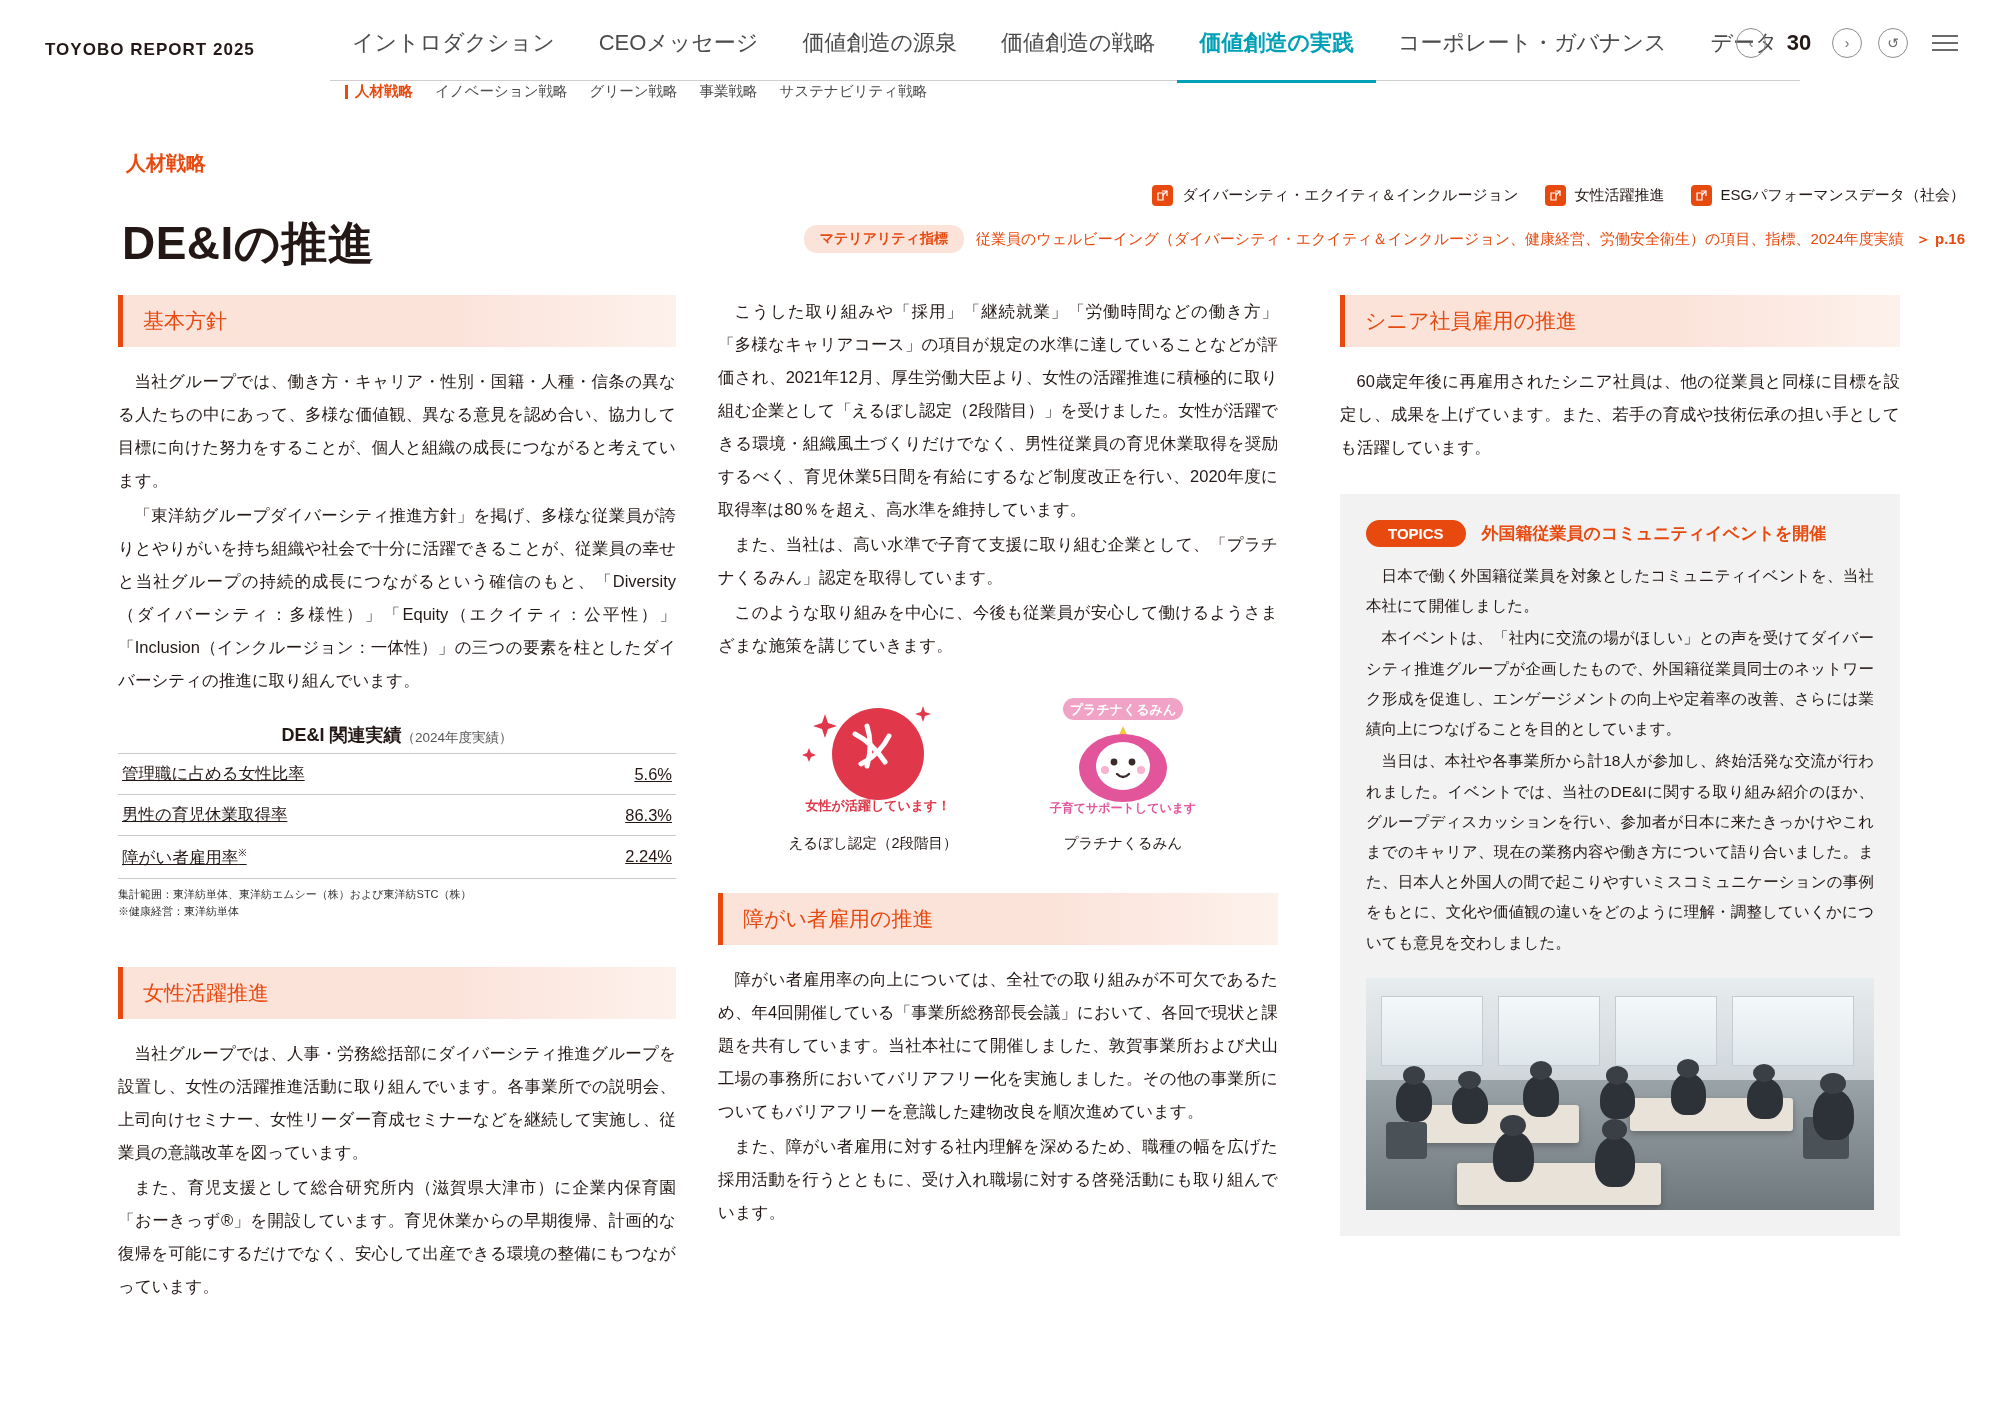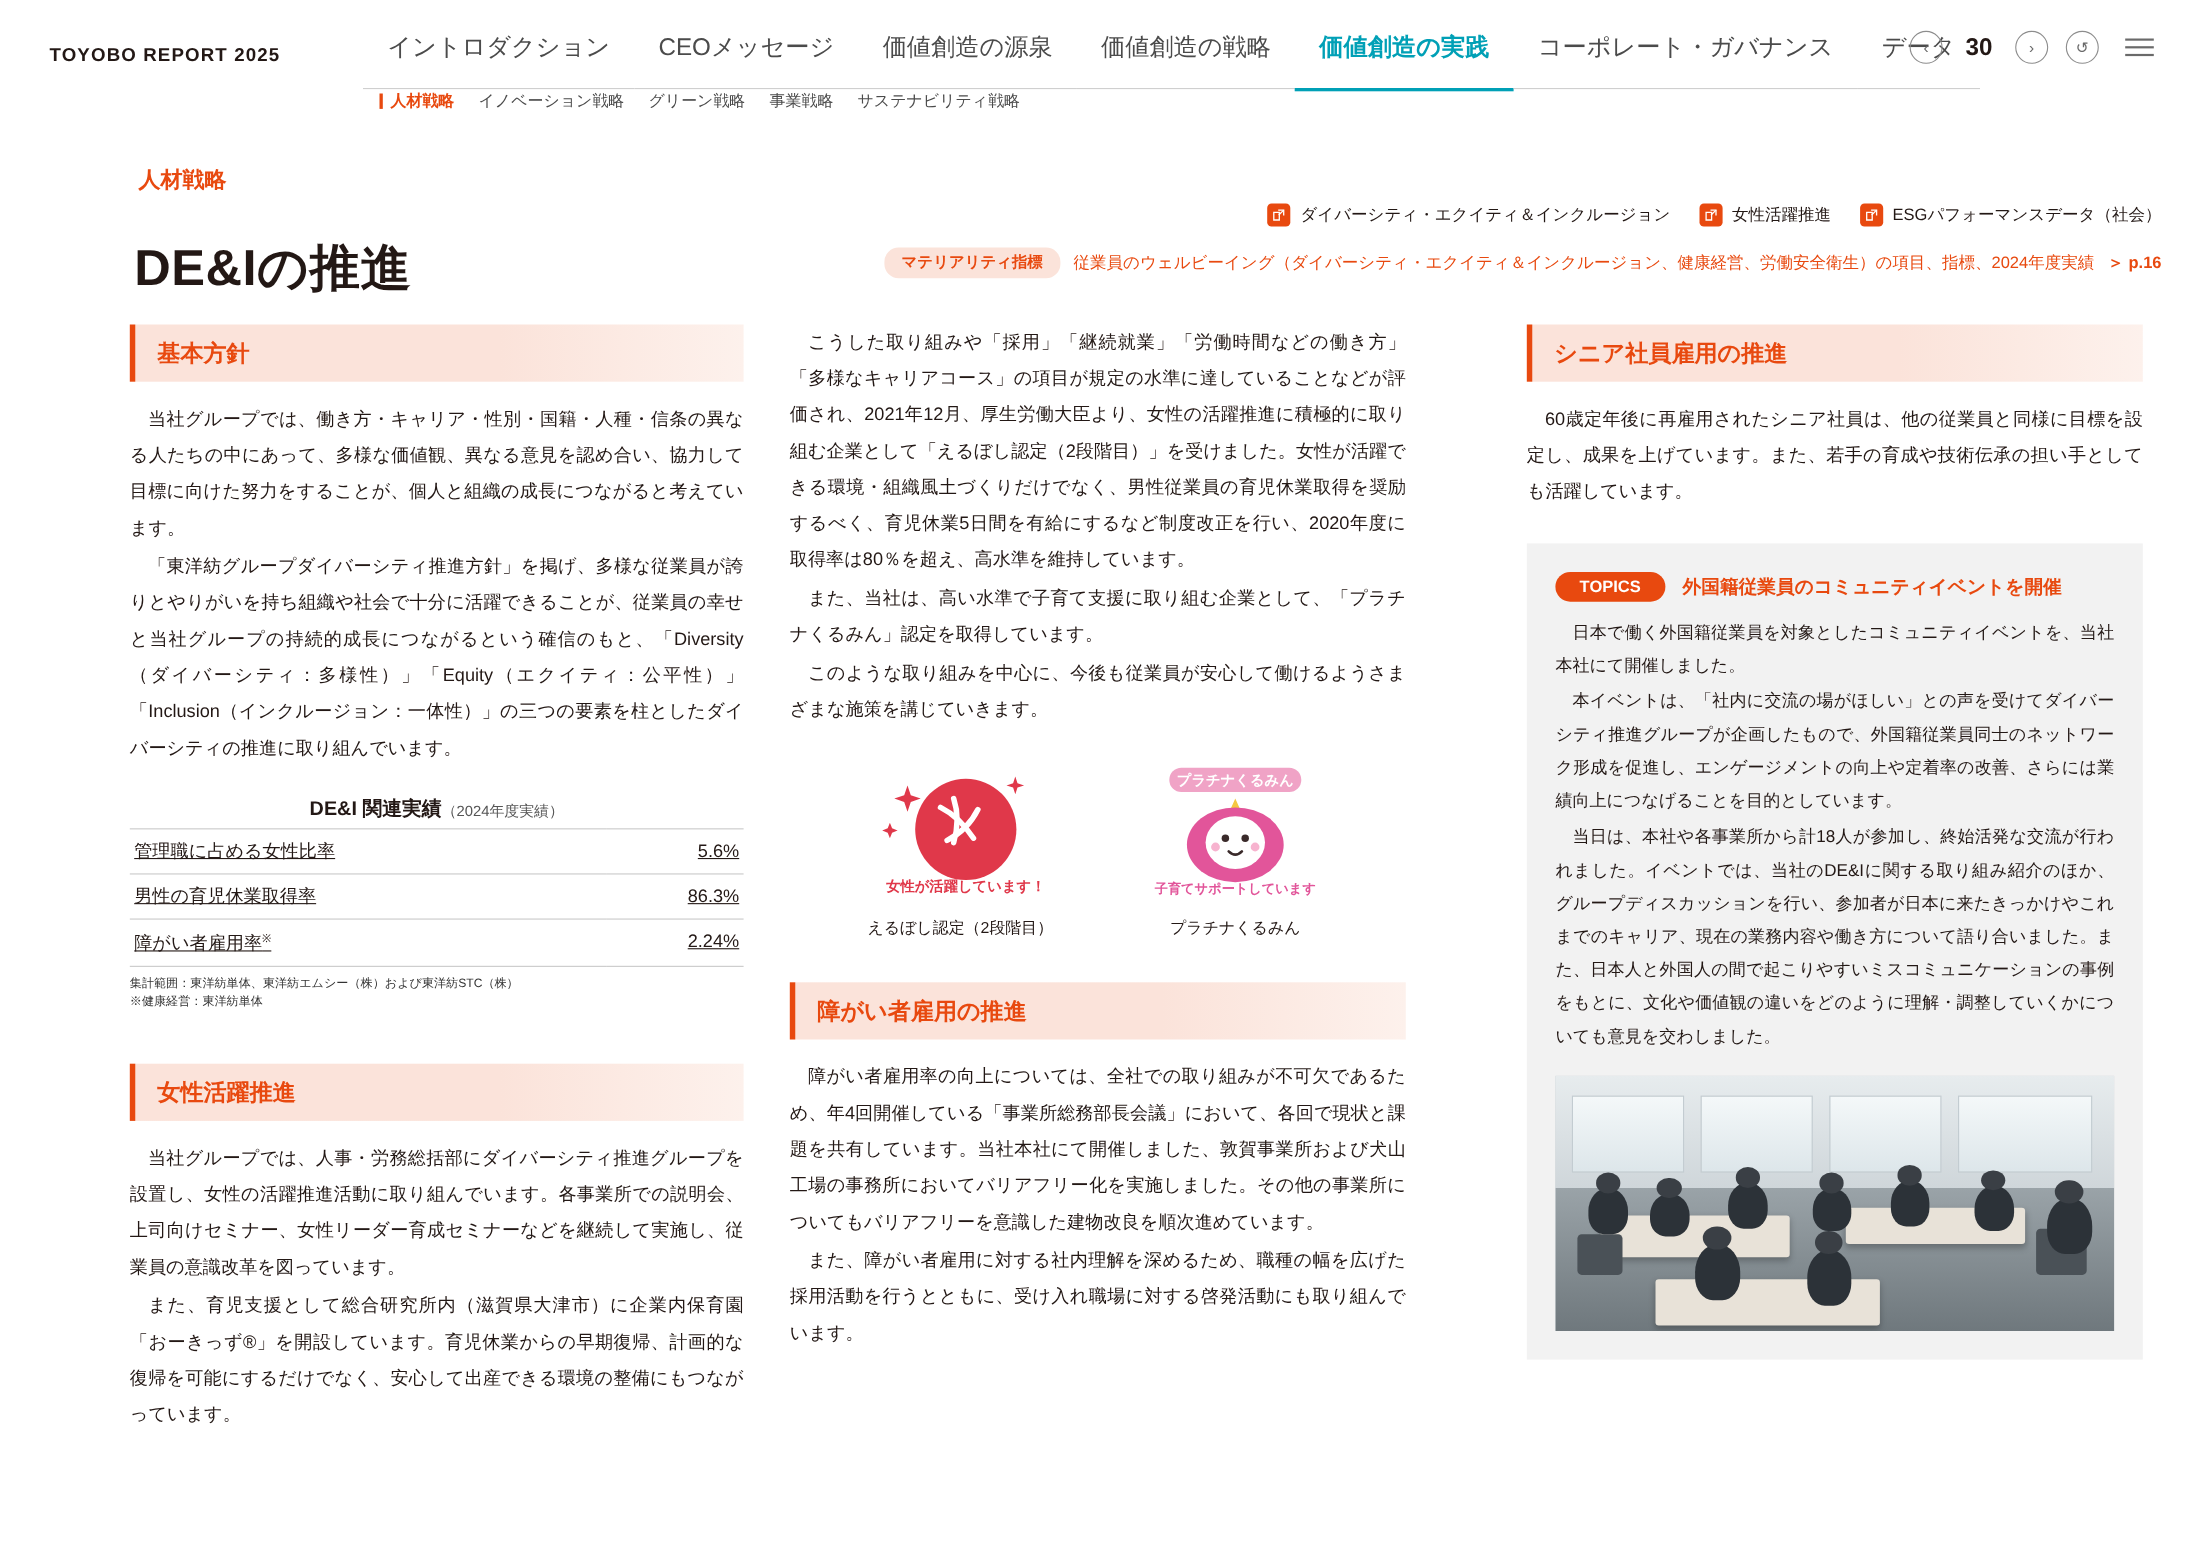--- a/index.html
+++ b/index.html
@@ -77,25 +77,25 @@
     background:#fbe3da; color:#e8490f; font-size:14px; font-weight:700;
     border-radius:13px; padding:5px 16px; white-space:nowrap;
   }
   .mattext { font-size:15px; color:#e8490f; white-space:nowrap; }
   .matpage { font-size:15px; color:#e8490f; font-weight:700; }
 
   
   .col { position:absolute; top:295px; }
   .col1 { left:118px; width:558px; }
   .col2 { left:718px; width:560px; }
-  .col3 { left:1388px; width:560px; }
+  .col3 { left:1340px; width:560px; }
 
   .secthead {
     background:linear-gradient(to right,#fbe3da 0%, #fbe3da 60%, #fdf1ec 100%);
-    color:#e8490f; font-weight:700; font-size:21px;
+    color:#e8490f; font-weight:400; font-size:21px;
     padding:12px 20px; margin:0 0 18px 0;
     border-left:5px solid #e8490f;
   }
   p.body {
     margin:0 0 0 0; font-size:16.5px; line-height:2.0; color:#231815;
     text-indent:1em; text-align:justify;
   }
   p.body + p.body { margin-top:2px; }
 
   

